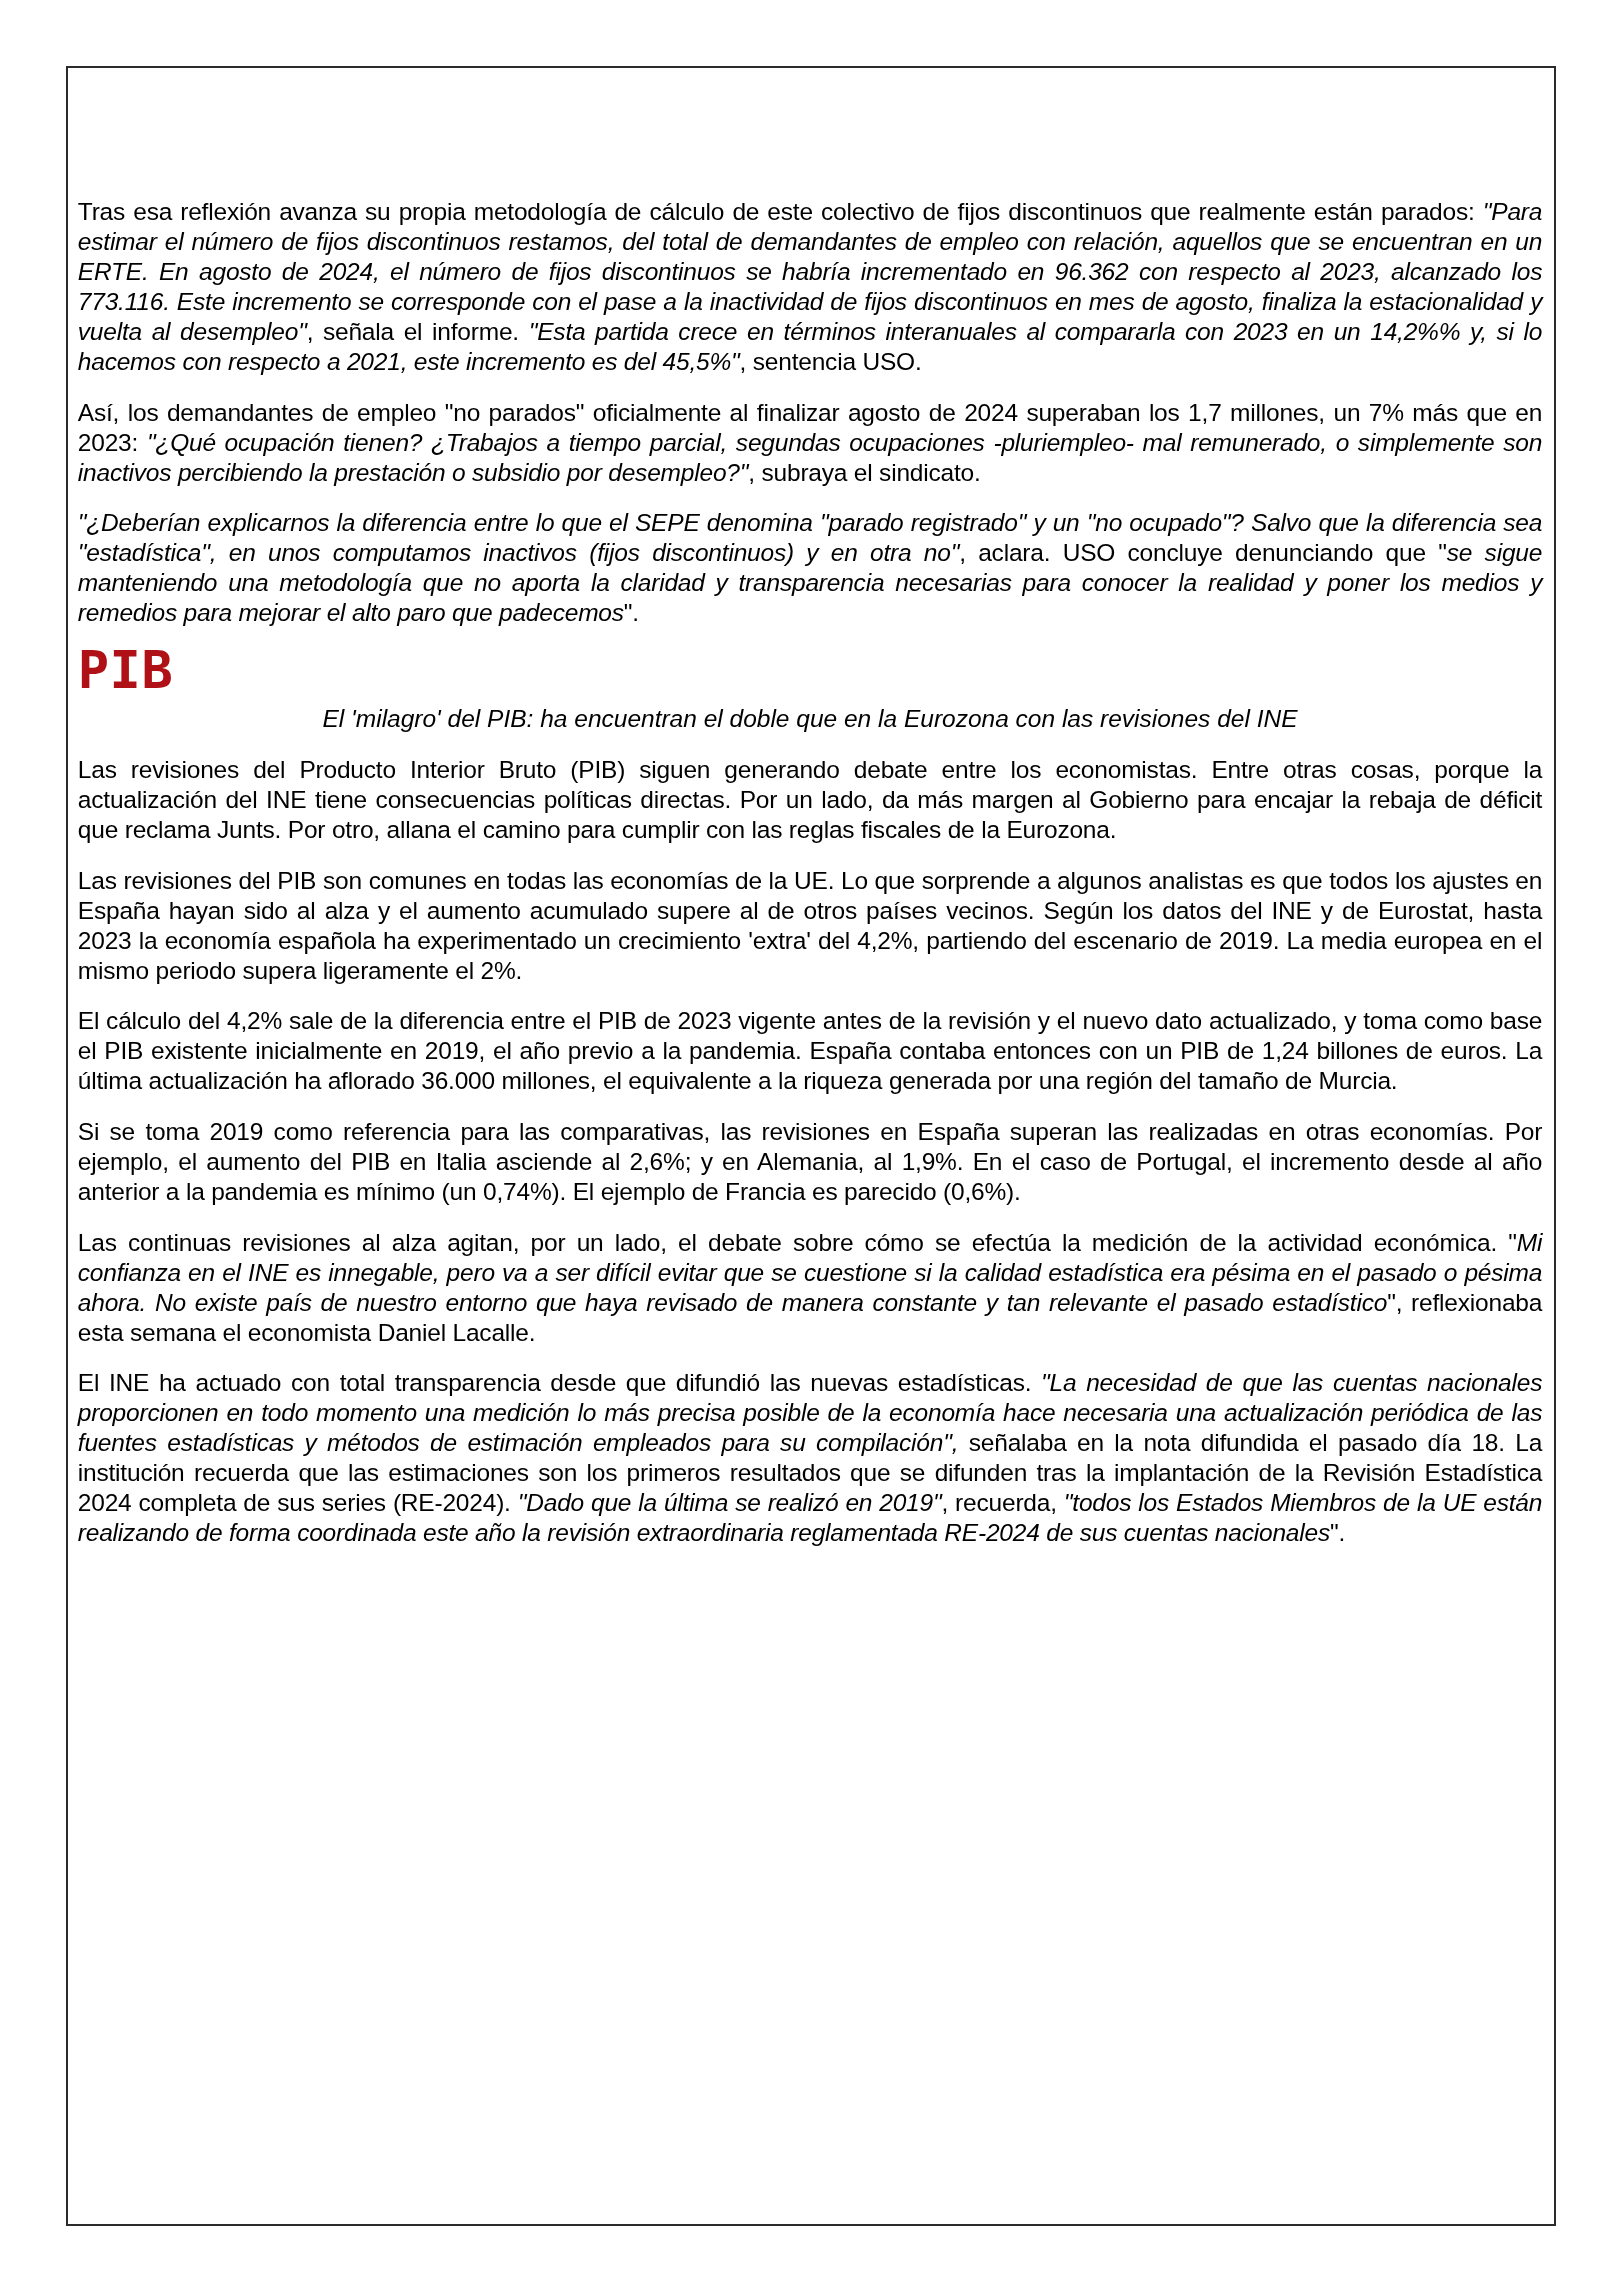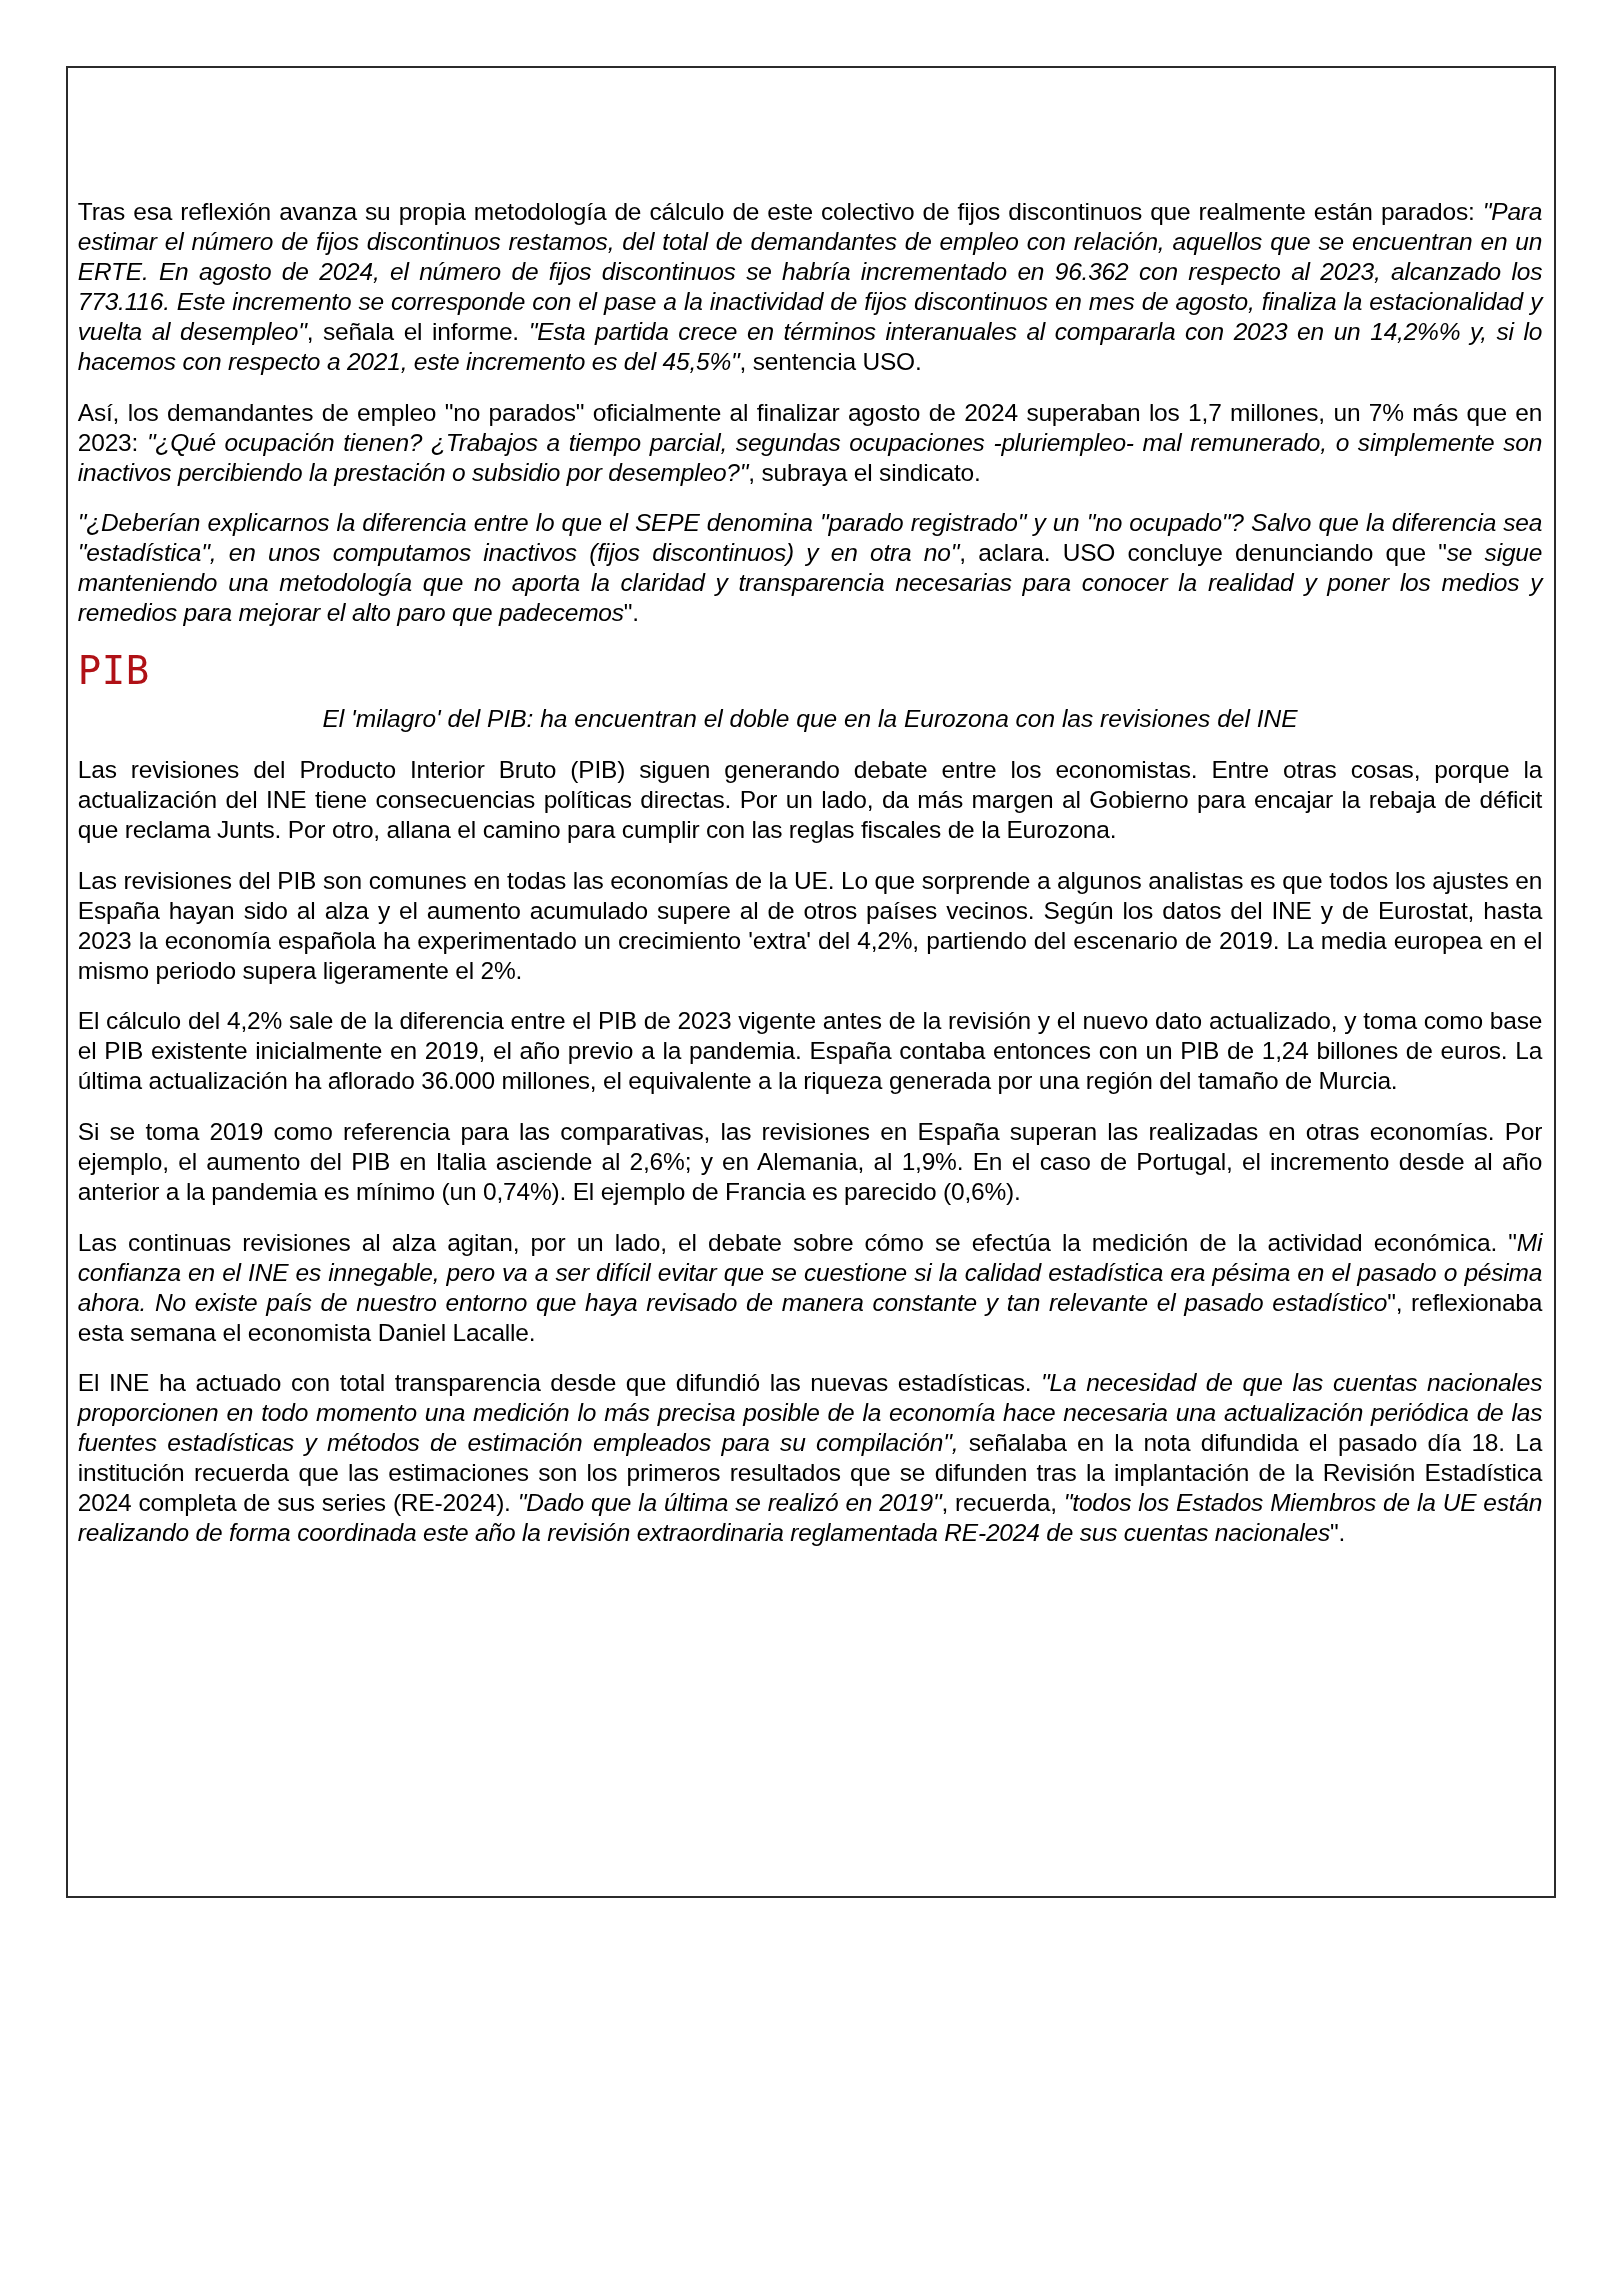--- a/index.html
+++ b/index.html
@@ -19,21 +19,21 @@
     height: 2293px;
     position: relative;
     font-family: "Liberation Sans", sans-serif;
     color: var(--text-color);
   }
   .frame {
     position: absolute;
     left: 66px;
     top: 66px;
     width: 1490px;
-    height: 1832px;
+    height: 2160px;
     border: 2px solid var(--border-color);
     padding: 129px 11.8px 19.6px 9.8px;
     background: #ffffff;
   }
   .para {
     margin: 0 0 20.6px 0;
     font-size: 24.5px;
     line-height: 30px;
     text-align: justify;
     letter-spacing: -0.2px;
@@ -41,22 +41,22 @@
   .para:last-child { margin-bottom: 16px; }
   .seg-normal { font-style: normal; }
   .seg-italic { font-style: italic; }
   a.seg-link {
     color: var(--link-color);
     text-decoration: underline;
     cursor: pointer;
   }
   h1.pib-heading {
     font-family: "DejaVu Sans Mono", monospace;
-    font-weight: normal;
-    font-size: 39px;
+    font-weight: bold;
+    font-size: 52px;
     line-height: 43px;
     color: var(--heading-color);
     margin: 2px 0 11.8px 0;
     letter-spacing: 0.5px;
   }
   .subtitle {
     text-align: center;
     font-style: italic;
     font-size: 24.5px;
     line-height: 30px;

